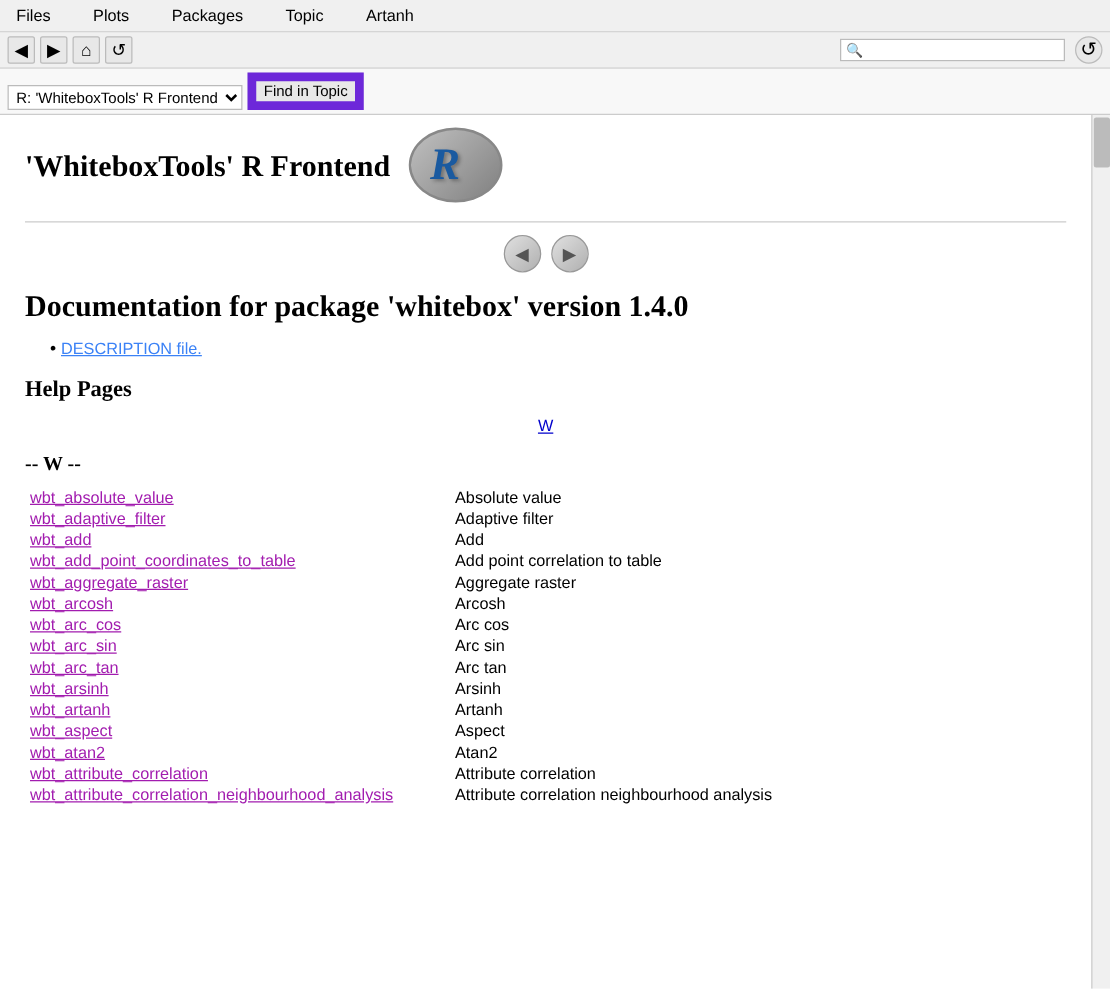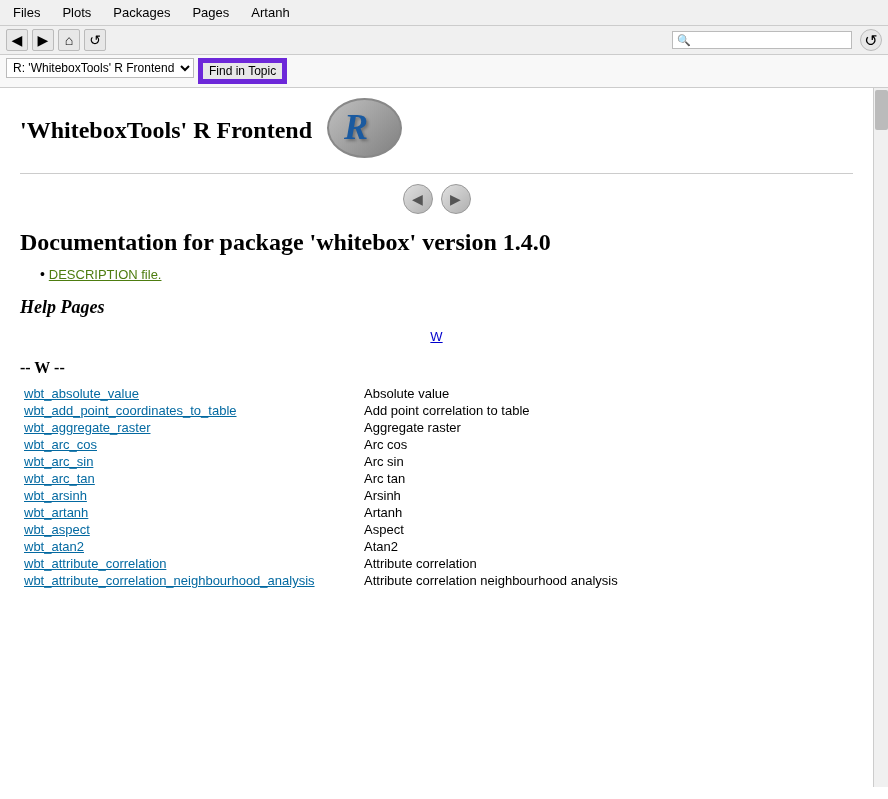--- a/index.html
+++ b/index.html
@@ -5,21 +5,21 @@
     * { margin: 0; padding: 0; box-sizing: border-box; }
     body { font-family: Arial, Helvetica, sans-serif; font-size: 14px; background: #fff; color: #000; width: 888px; }
 
     
     .menu-bar {
       display: flex;
       align-items: center;
       background: #f0f0f0;
       border-bottom: 1px solid #ccc;
       padding: 2px 4px;
-      gap: 4px;
+      gap: 16px;
     }
     .menu-item {
       padding: 2px 8px;
       font-size: 13px;
       cursor: pointer;
       border: 1px solid transparent;
       background: transparent;
     }
 
     
@@ -58,36 +58,36 @@
       font-size: 16px; cursor: pointer;
       border: 1px solid #bbb;
       background: #e8e8e8;
       border-radius: 50%;
       margin-left: 4px;
     }
 
     
     .address-bar {
       display: flex;
-      align-items: flex-start;
+      align-items: flex-end;
       background: #f8f8f8;
       border-bottom: 1px solid #ccc;
       padding: 3px 6px;
       gap: 4px;
       font-size: 12px;
     }
     .address-select {
       font-size: 12px;
       border: 1px solid #bbb;
       padding: 1px 2px;
       background: #fff;
     }
     .find-topic-btn {
       font-size: 12px;
-      border: 5px solid #6d28d9;
+      border: 7px solid #6d28d9;
       padding: 1px 6px;
       background: #e8e8e8;
       cursor: pointer;
     }
 
     
     .main-content {
       padding: 10px 20px;
       overflow-y: auto;
     }
@@ -183,30 +183,29 @@
       font-weight: bold;
       margin: 15px 0 10px 0;
       font-family: 'Times New Roman', serif;
     }
 
     .description-link {
       margin-left: 20px;
       margin-bottom: 15px;
     }
     .description-link a {
-      color: #4d7c0f;
+      color: #3b82f6;
       font-size: 13px;
     }
 
     .help-pages-title {
       font-size: 18px;
       font-weight: bold;
       margin: 15px 0 10px 0;
       font-family: 'Times New Roman', serif;
-      font-style: italic;
     }
 
     .alphabet-nav {
       text-align: center;
       margin: 8px 0 15px 0;
     }
     .alphabet-nav a {
       color: #0000cc;
       text-decoration: underline;
       font-size: 13px;
@@ -226,32 +225,32 @@
     }
     .help-table tr td {
       padding: 1px 4px;
       font-size: 13px;
       vertical-align: top;
     }
     .help-table tr td:first-child {
       width: 340px;
     }
     .help-table tr td a {
-      color: #0369a1;
+      color: #a21caf;
       text-decoration: underline;
     }
   </style>
 </head>
 <body>
 
 <div class="menu-bar">
   <button class="menu-item">Files</button>
   <button class="menu-item">Plots</button>
   <button class="menu-item">Packages</button>
-  <button class="menu-item">Pages</button>
+  <button class="menu-item">Topic</button>
   <button class="menu-item">Artanh</button>
 </div>
 
 <div class="toolbar">
   <button class="toolbar-btn">◀</button>
   <button class="toolbar-btn">▶</button>
   <button class="toolbar-btn">⌂</button>
   <button class="toolbar-btn">↺</button>
   <div class="toolbar-spacer"></div>
   <div class="search-box">
@@ -304,29 +303,47 @@
       <table class="help-table">
         <tbody id="help-table-body">
         <tr>
       <td>
         <a href="#">wbt_absolute_value</a>
       </td>
       <td>Absolute value</td>
     </tr>
             <tr>
       <td>
+        <a href="#">wbt_adaptive_filter</a>
+      </td>
+      <td>Adaptive filter</td>
+    </tr>
+            <tr>
+      <td>
+        <a href="#">wbt_add</a>
+      </td>
+      <td>Add</td>
+    </tr>
+            <tr>
+      <td>
         <a href="#">wbt_add_point_coordinates_to_table</a>
       </td>
       <td>Add point correlation to table</td>
     </tr>
             <tr>
       <td>
         <a href="#">wbt_aggregate_raster</a>
       </td>
       <td>Aggregate raster</td>
+    </tr>
+            <tr>
+      <td>
+        <a href="#">wbt_arcosh</a>
+      </td>
+      <td>Arcosh</td>
     </tr>
             <tr>
       <td>
         <a href="#">wbt_arc_cos</a>
       </td>
       <td>Arc cos</td>
     </tr>
             <tr>
       <td>
         <a href="#">wbt_arc_sin</a>

